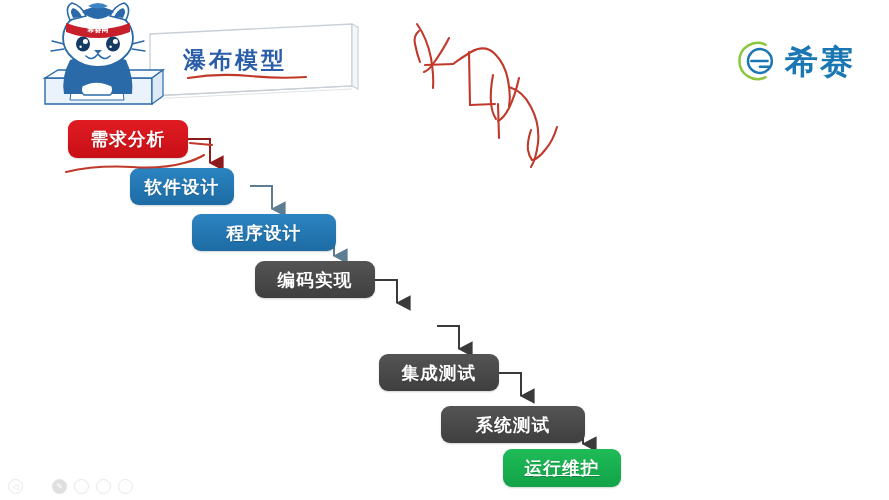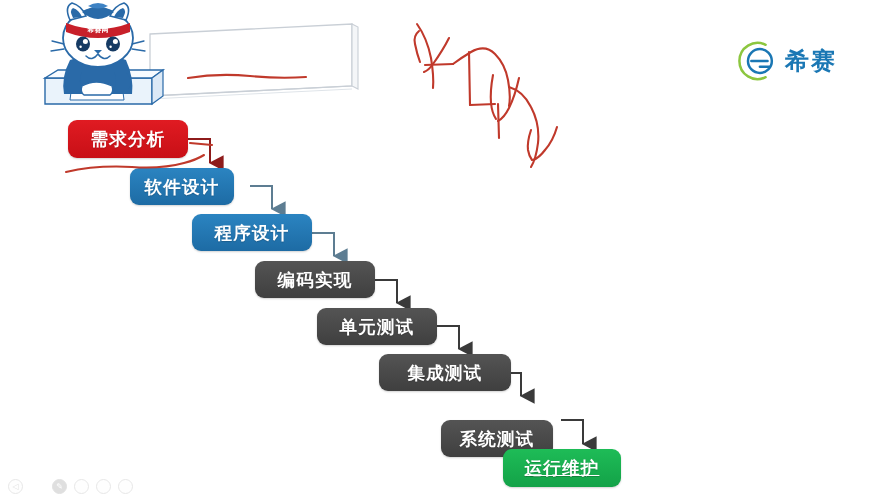--- a/index.html
+++ b/index.html
@@ -75,21 +75,21 @@
     align-items: center;
     z-index: 4;
   }
   #brand-mark {
     width: 42px;
     height: 42px;
     margin-right: 6px;
     flex: none;
   }
   #brand-text {
-    font-size: 24px;
+    font-size: 33px;
     font-weight: bold;
     color: #1a77b4;
     letter-spacing: 2px;
     line-height: 1;
     white-space: nowrap;
   }
 
   
   #toolbar {
     position: absolute;
@@ -168,20 +168,21 @@
       <circle cx="80.6" cy="46.8" r="1.2" fill="#ffffff"></circle>
       <circle cx="110.6" cy="46.8" r="1.2" fill="#ffffff"></circle>
 
       <path d="M94,50 l8,0 l-4,4 Z" fill="#2a6aa8"></path>
       <path d="M98,54 q-6,8 -12,2 M98,54 q6,8 12,2" fill="none" stroke="#2a6aa8" stroke-width="1.5" stroke-linecap="round"></path>
 
       <path d="M64,44 l-12,-3 M64,49 l-13,2 M132,44 l12,-3 M132,49 l13,2" fill="none" stroke="#2a6aa8" stroke-width="1.3" stroke-linecap="round"></path>
     </g>
   </svg>
 
+  <div id="banner-title">瀑布模型</div>
 
   <div id="brand">
     <svg id="brand-mark" viewBox="0 0 44 44" xmlns="http://www.w3.org/2000/svg">
       <path d="M30,5 A19,19 0 1 0 30,39" fill="none" stroke="#8cc63f" stroke-width="2.6" stroke-linecap="round"></path>
       <circle cx="24" cy="22" r="12.5" fill="none" stroke="#1a77b4" stroke-width="2.6"></circle>
       <path d="M15,22 L32,22" stroke="#1a77b4" stroke-width="2.6" stroke-linecap="round"></path>
       <path d="M24,28 L34,28" stroke="#1a77b4" stroke-width="2.6" stroke-linecap="round"></path>
     </svg>
     <div id="brand-text">希赛</div>
   </div>
@@ -210,25 +211,24 @@
     <path d="M437,326 L459,326 L459,349" fill="none" stroke="#3a3a3a" stroke-width="2" marker-end="url(#ah-dark)"></path>
 
     <path d="M499,373 L521,373 L521,396" fill="none" stroke="#3a3a3a" stroke-width="2" marker-end="url(#ah-dark)"></path>
 
     <path d="M561,420 L583,420 L583,444" fill="none" stroke="#3a3a3a" stroke-width="2" marker-end="url(#ah-dark)"></path>
   </svg>
 
   <div id="flow" class="layer">
     <div class="node red" style="left:68px;  top:120px; width:120px; height:38px;">需求分析</div>
     <div class="node blue" style="left:130px; top:168px; width:104px; height:37px;">软件设计</div>
-    <div class="node blue" style="left:192px; top:214px; width:120px; height:37px;">程序设计</div>
+    <div class="node blue" style="left:192px; top:214px; width:144px; height:37px;">程序设计</div>
     <div class="node gray" style="left:255px; top:261px; width:120px; height:37px;text-align:right;">编码实现</div>
-    <div class="node gray" style="left:317px; top:308px; width:120px; height:37px;">单元测试</div>
-    <div class="node gray" style="left:379px; top:354px; width:132px; height:37px;">集成测试</div>
-    <div class="node gray" style="left:441px; top:420px; width:112px; height:37px;">系统测试</div>
+    <div class="node gray" style="left:379px; top:354px; width:120px; height:37px;">集成测试</div>
+    <div class="node gray" style="left:441px; top:406px; width:144px; height:37px;">系统测试</div>
     <div class="node green" style="left:503px; top:449px; width:118px; height:38px;">运行维护</div>
   </div>
 
   <svg class="layer" id="svg-ink" viewBox="0 0 889 500" xmlns="http://www.w3.org/2000/svg">
     <g fill="none" stroke="#c0392b" stroke-width="2.1" stroke-linecap="round" stroke-linejoin="round">
 
       <path d="M188,78 q30,-5 62,-2 q30,3 56,1"></path>
 
       <path d="M417,24 q10,14 14,34 q3,18 2,30"></path>
       <path d="M419,31 q-6,5 -4,13 q2,10 5,18"></path>

